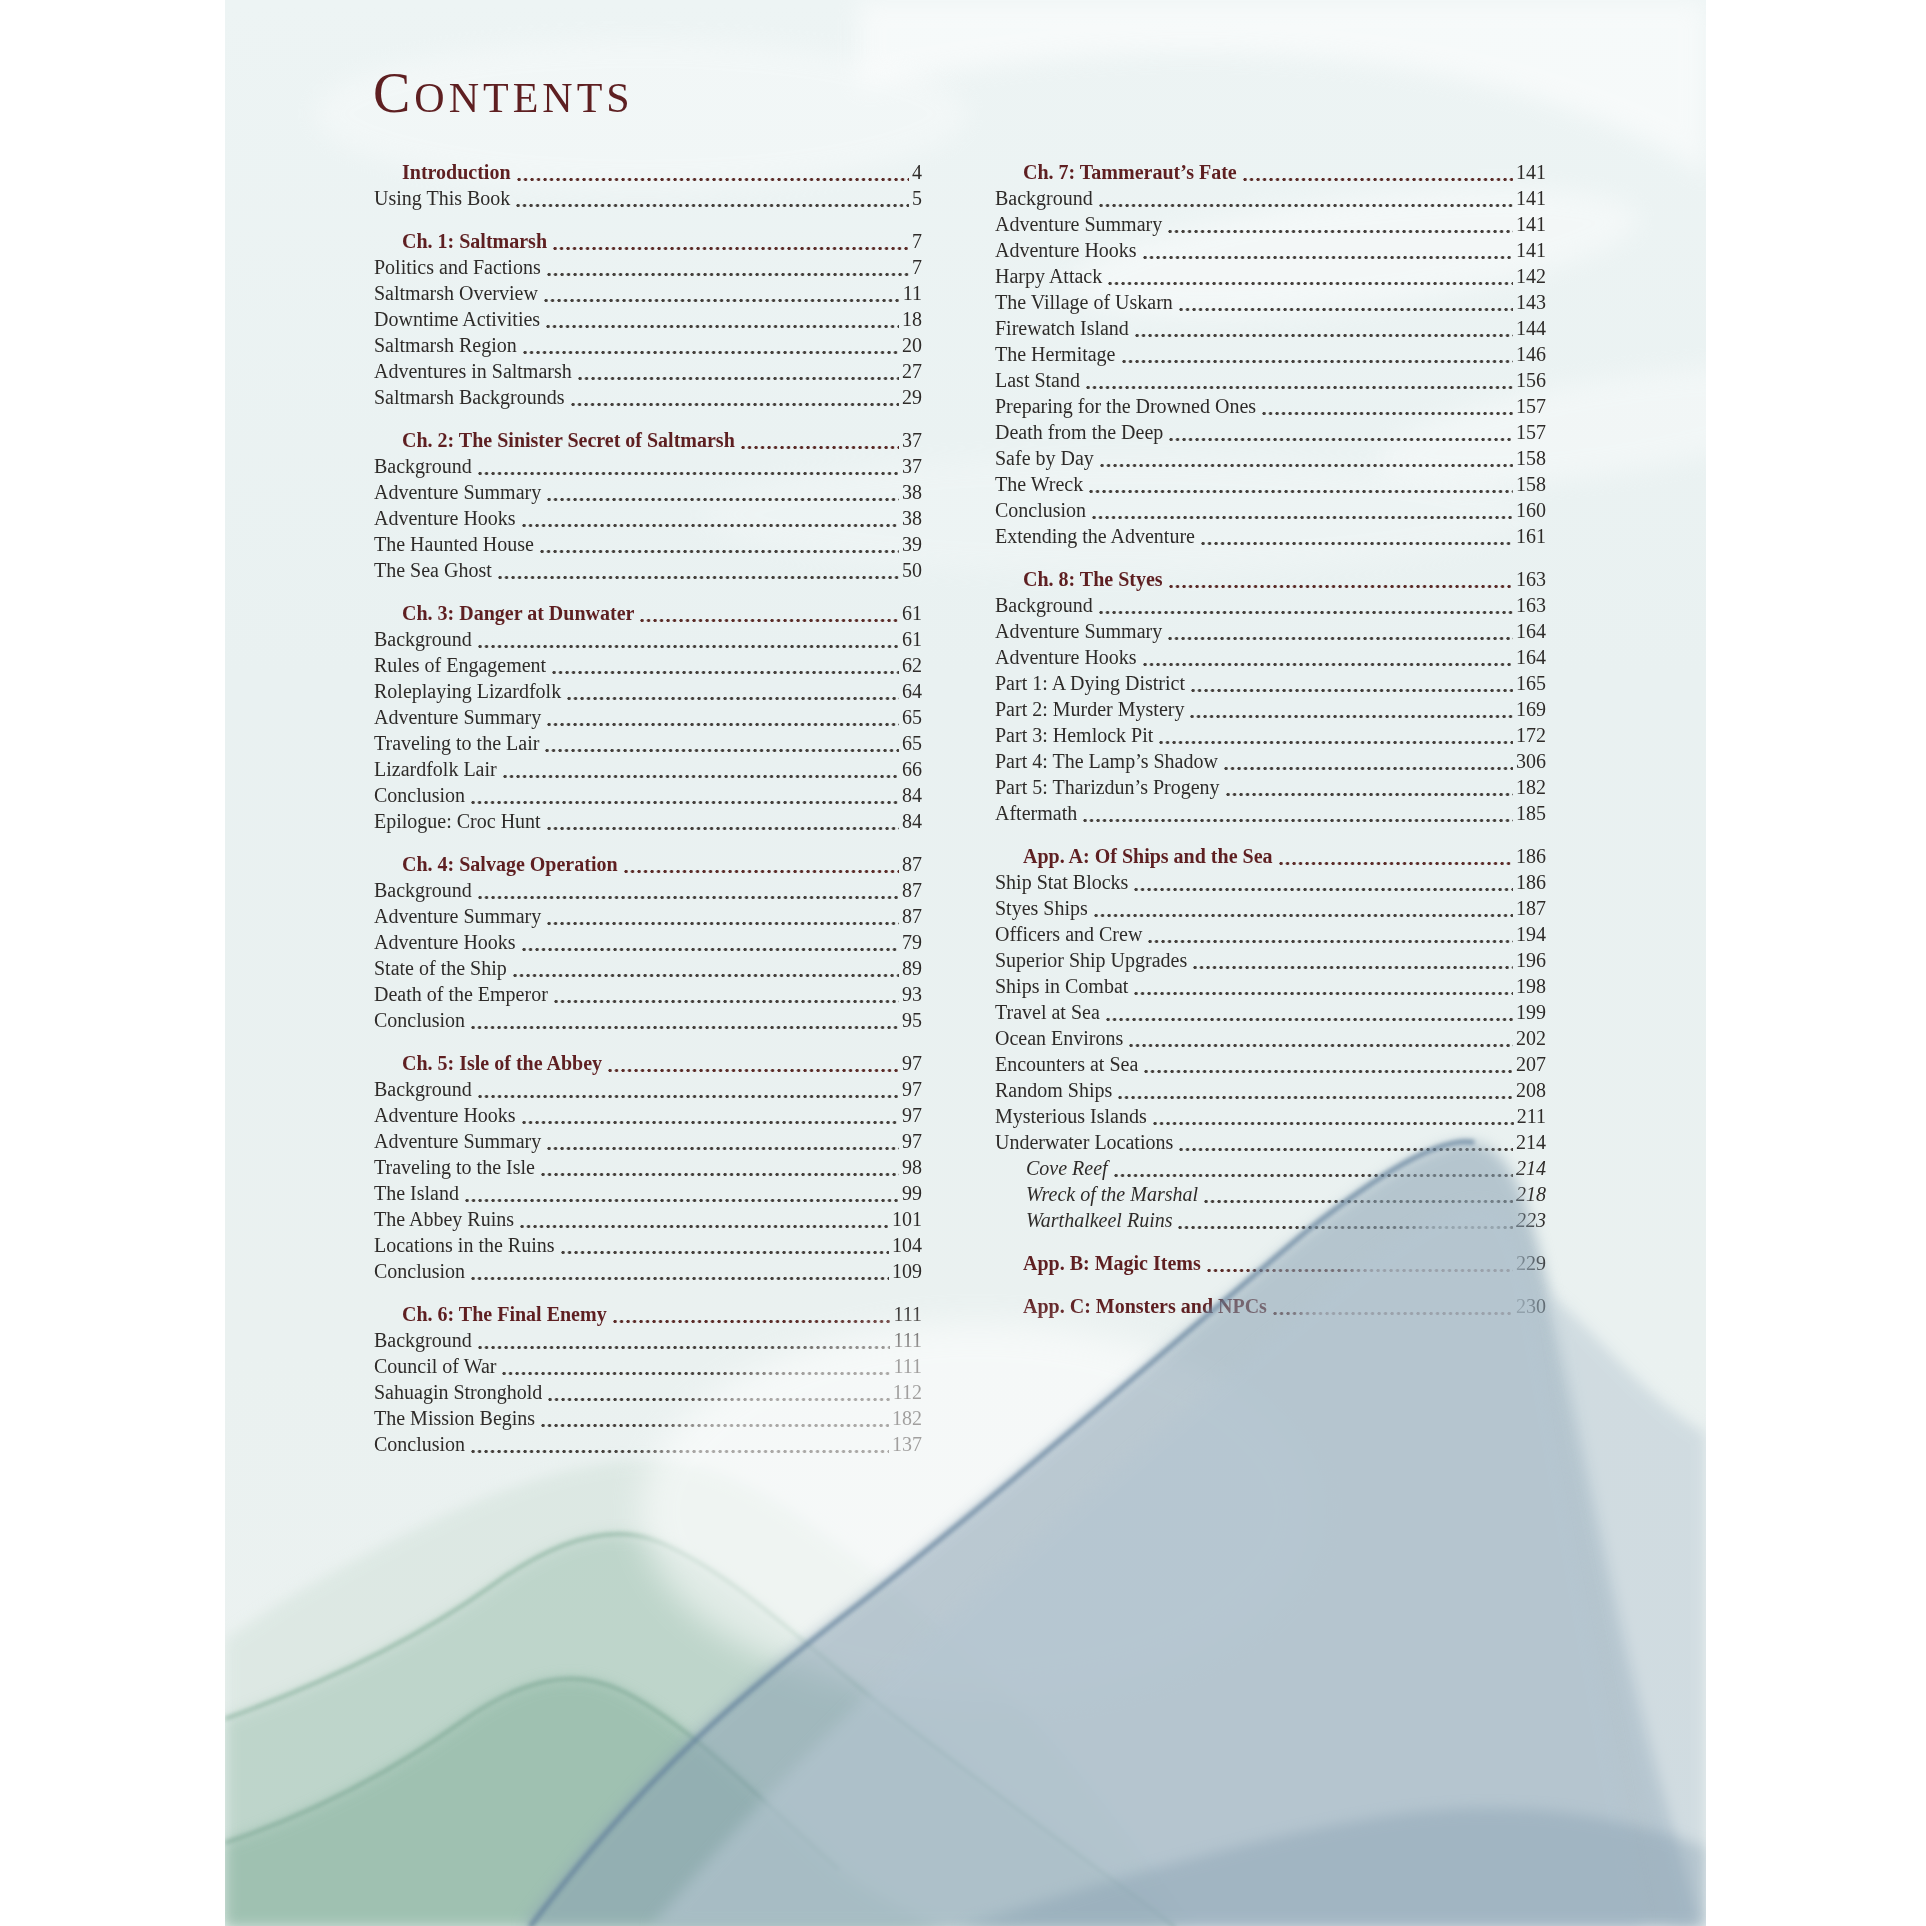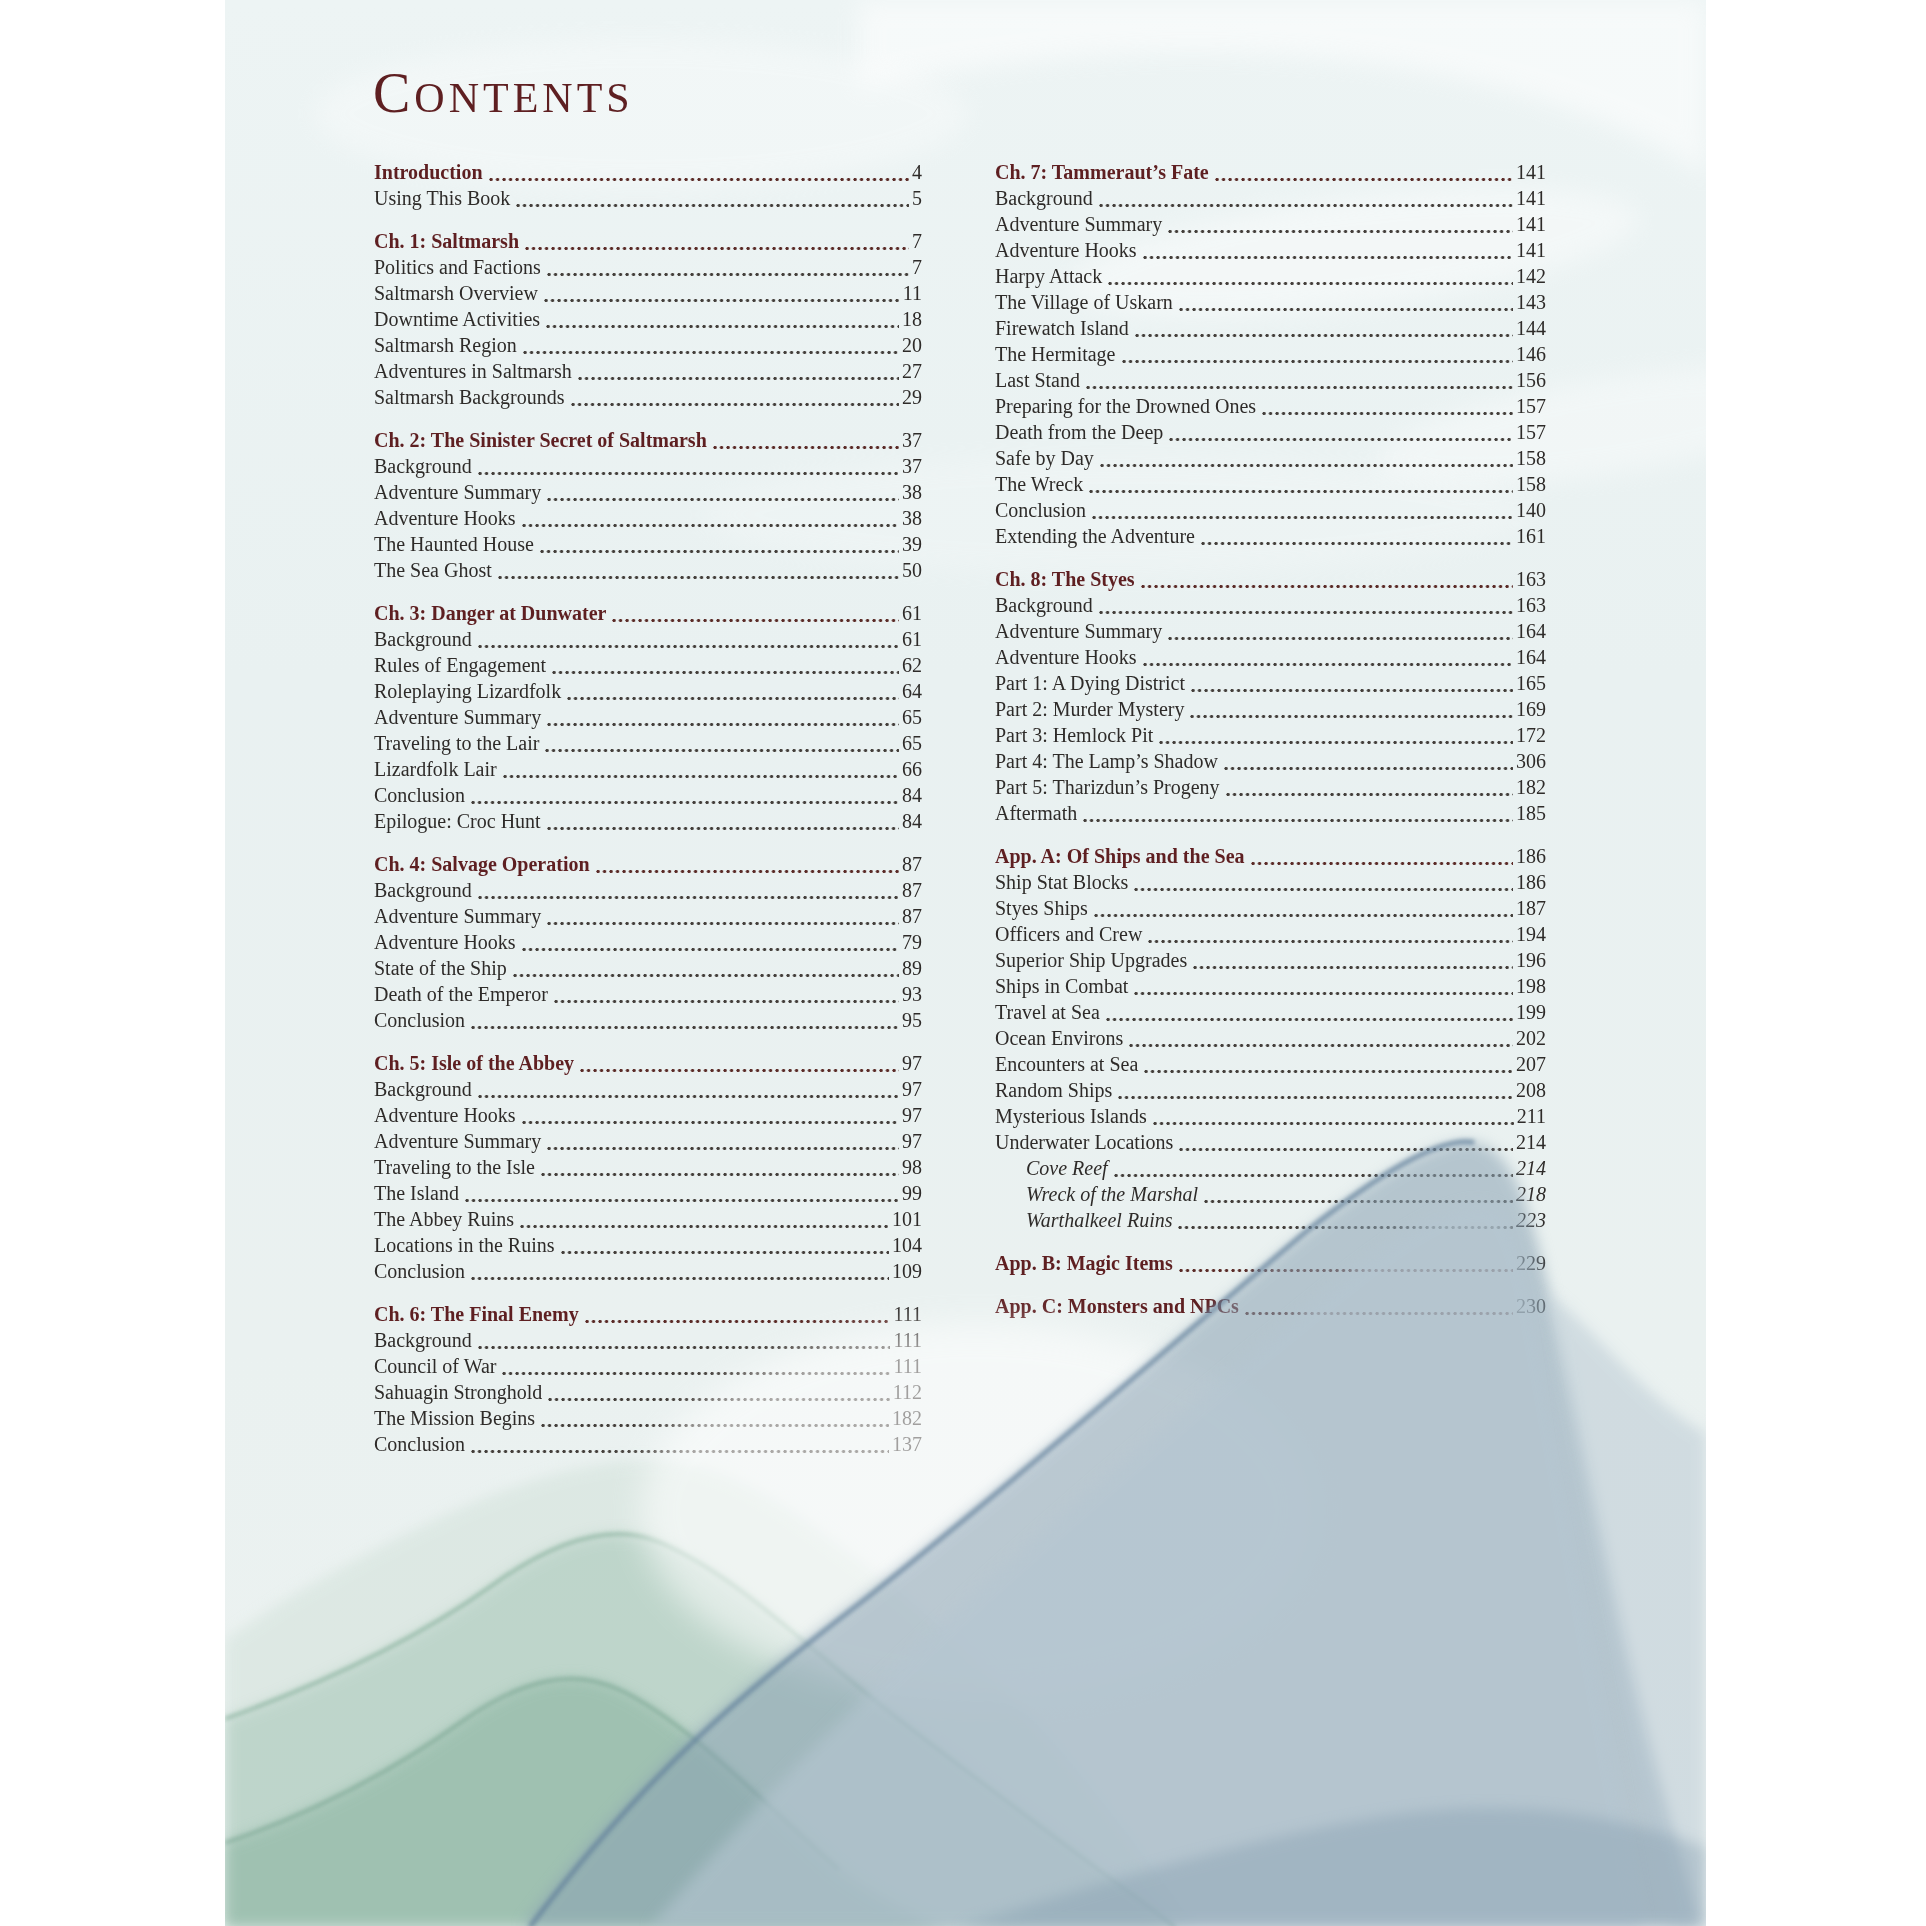--- a/index.html
+++ b/index.html
@@ -17,21 +17,21 @@
   #col-left{left:149px;width:548px;}
   #col-right{left:770px;width:551px;}
   .section{margin-top:17px;}
   .section:first-child{margin-top:0;}
   .row{display:flex;align-items:baseline;height:26px;font-size:20px;color:#2e2b29;}
   .row .label{white-space:nowrap;}
   .row .pg{white-space:nowrap;}
   .dots{flex:1 1 auto;align-self:flex-end;height:7px;margin:0 3px 4px 6px;
         background-image:radial-gradient(circle at 2px 3.5px,#433e3a 1.4px,rgba(0,0,0,0) 1.9px);
         background-size:6.5px 7px;background-repeat:repeat-x;}
-  .row.head{font-weight:700;}
+  .row.head{font-weight:700;margin-left:28px;}
   .row.head .label{color:#5e1f21;}
   .row.head .pg{color:#2e2b29;font-weight:400;}
   .row.head .dots{background-image:radial-gradient(circle at 2px 3.5px,#5a2a26 1.4px,rgba(0,0,0,0) 1.9px);}
   .row.indent{padding-left:31px;font-style:italic;}
 </style>
 </head>
 <body>
 
 <div id="canvas">
   <div class="sheet">
@@ -360,21 +360,21 @@
             <span class="pg">158</span>
           </div>
           <div class="row">
             <span class="label">The Wreck</span>
             <span class="dots"></span>
             <span class="pg">158</span>
           </div>
           <div class="row">
             <span class="label">Conclusion</span>
             <span class="dots"></span>
-            <span class="pg">140</span>
+            <span class="pg">160</span>
           </div>
           <div class="row">
             <span class="label">Extending the Adventure</span>
             <span class="dots"></span>
             <span class="pg">161</span>
           </div>
         </div>
         <div class="section">
           <div class="row head">
             <span class="label">Ch. 8: The Styes</span>

